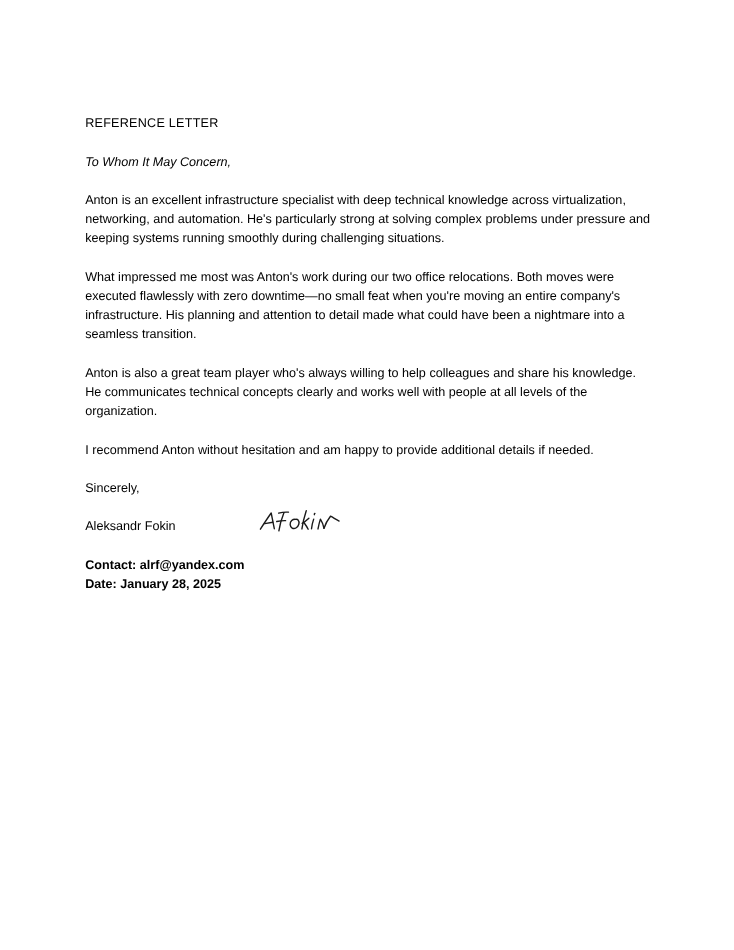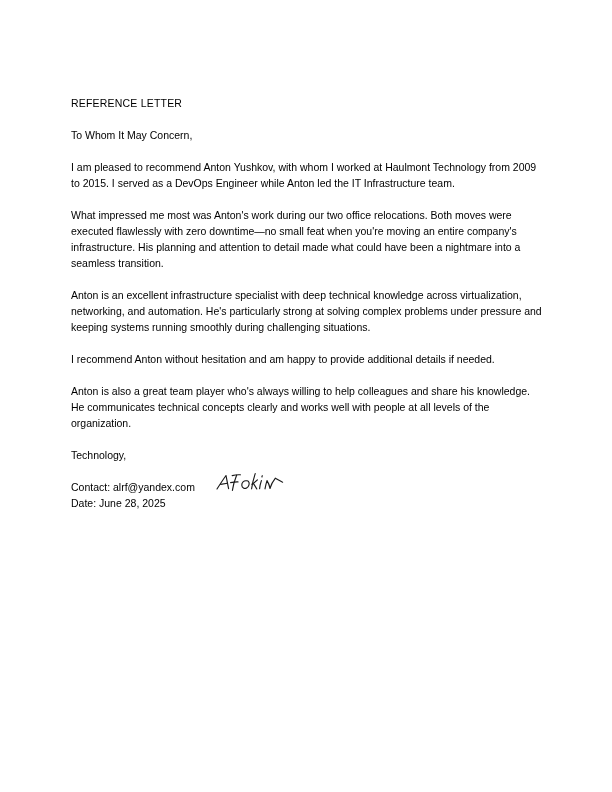--- a/index.html
+++ b/index.html
@@ -36,20 +36,21 @@
     white-space: pre;
   }
   .para {
     font-size: 10.5px;
     line-height: 16px;
     margin: 0 0 16px 0;
     text-align: left;
   }
   .para.salutation {
     margin-bottom: 16px;
+    font-style: italic;
   }
   .closing {
     font-size: 10.5px;
     line-height: 16px;
     margin: 0 0 16px 0;
   }
   .signature-block {
     position: relative;
     margin: 0 0 16px 0;
   }
@@ -67,48 +68,48 @@
     pointer-events: none;
   }
   .signature-mark svg {
     display: block;
     width: 70px;
     height: 26px;
     overflow: visible;
   }
   .contact-block {
     margin: 0;
+    font-weight: bold;
   }
   .contact-line {
     font-size: 10.5px;
     line-height: 16px;
     white-space: pre;
   }
 </style>
 </head>
 <body>
 
 <div class="page">
   <div class="content">
 
     <div class="letter-title">REFERENCE LETTER</div>
 
     <div class="para salutation">To Whom It May Concern,</div>
 
-    <div class="para">I am pleased to recommend Anton Yushkov, with whom I worked at Haulmont Technology from 2009 to 2015. I served as a DevOps Engineer while Anton led the IT Infrastructure team.</div>
+
+    <div class="para">Anton is an excellent infrastructure specialist with deep technical knowledge across virtualization, networking, and automation. He's particularly strong at solving complex problems under pressure and keeping systems running smoothly during challenging situations.</div>
 
     <div class="para">What impressed me most was Anton's work during our two office relocations. Both moves were executed flawlessly with zero downtime—no small feat when you're moving an entire company's infrastructure. His planning and attention to detail made what could have been a nightmare into a seamless transition.</div>
 
-    <div class="para">Anton is an excellent infrastructure specialist with deep technical knowledge across virtualization, networking, and automation. He's particularly strong at solving complex problems under pressure and keeping systems running smoothly during challenging situations.</div>
+    <div class="para">Anton is also a great team player who's always willing to help colleagues and share his knowledge. He communicates technical concepts clearly and works well with people at all levels of the organization.</div>
 
     <div class="para">I recommend Anton without hesitation and am happy to provide additional details if needed.</div>
 
-    <div class="para">Anton is also a great team player who's always willing to help colleagues and share his knowledge. He communicates technical concepts clearly and works well with people at all levels of the organization.</div>
-
-    <div class="closing">Technology,</div>
+    <div class="closing">Sincerely,</div>
 
     <div class="signature-block">
 
       <div class="signature-mark" title="A Fokin">
         <svg viewBox="0 0 70 26" xmlns="http://www.w3.org/2000/svg" aria-label="A Fokin signature">
           <g fill="none" stroke="#1a1a1a" stroke-width="1.15" stroke-linecap="round" stroke-linejoin="round">
             <path d="M2 18 C5.5 12.5, 8.5 8, 11 4.5 C11.8 8.5, 12.6 13, 13.6 17.6"></path>
             <path d="M5.6 13.4 L12.4 12.2"></path>
             <path d="M21.6 4.2 C19.4 9.6, 18.2 14.2, 17.4 19.4"></path>
             <path d="M17.2 4.6 C19.8 3.9, 22.6 3.6, 25.4 3.8"></path>
@@ -118,21 +119,22 @@
             <path d="M36.8 13.2 C38.8 12, 40.6 10.6, 42.4 8.9"></path>
             <path d="M38.4 12.6 C39.6 14.2, 40.8 16, 41.8 18"></path>
             <path d="M46.4 9.6 C45.4 12.6, 44.8 15.2, 44.6 17.6"></path>
             <path d="M47.4 4.8 C47.0 5.1, 46.8 5.5, 47.0 5.9"></path>
             <path d="M50 17.8 C50.6 14.6, 51.2 12, 52 9.6 C53.4 11.8, 54.4 14.4, 55 17.2"></path>
             <path d="M55 17.2 C56.2 13.6, 58 10.2, 60.4 7.2 C62.8 8.4, 65 10, 67.6 11.2"></path>
           </g>
         </svg>
       </div>
 
+      <div class="sig-line">Aleksandr Fokin</div>
     </div>
 
     <div class="contact-block">
       <div class="contact-line">Contact: alrf@yandex.com</div>
-      <div class="contact-line">Date: June 28, 2025</div>
+      <div class="contact-line">Date: January 28, 2025</div>
     </div>
 
   </div>
 </div>
 
 </body></html>

